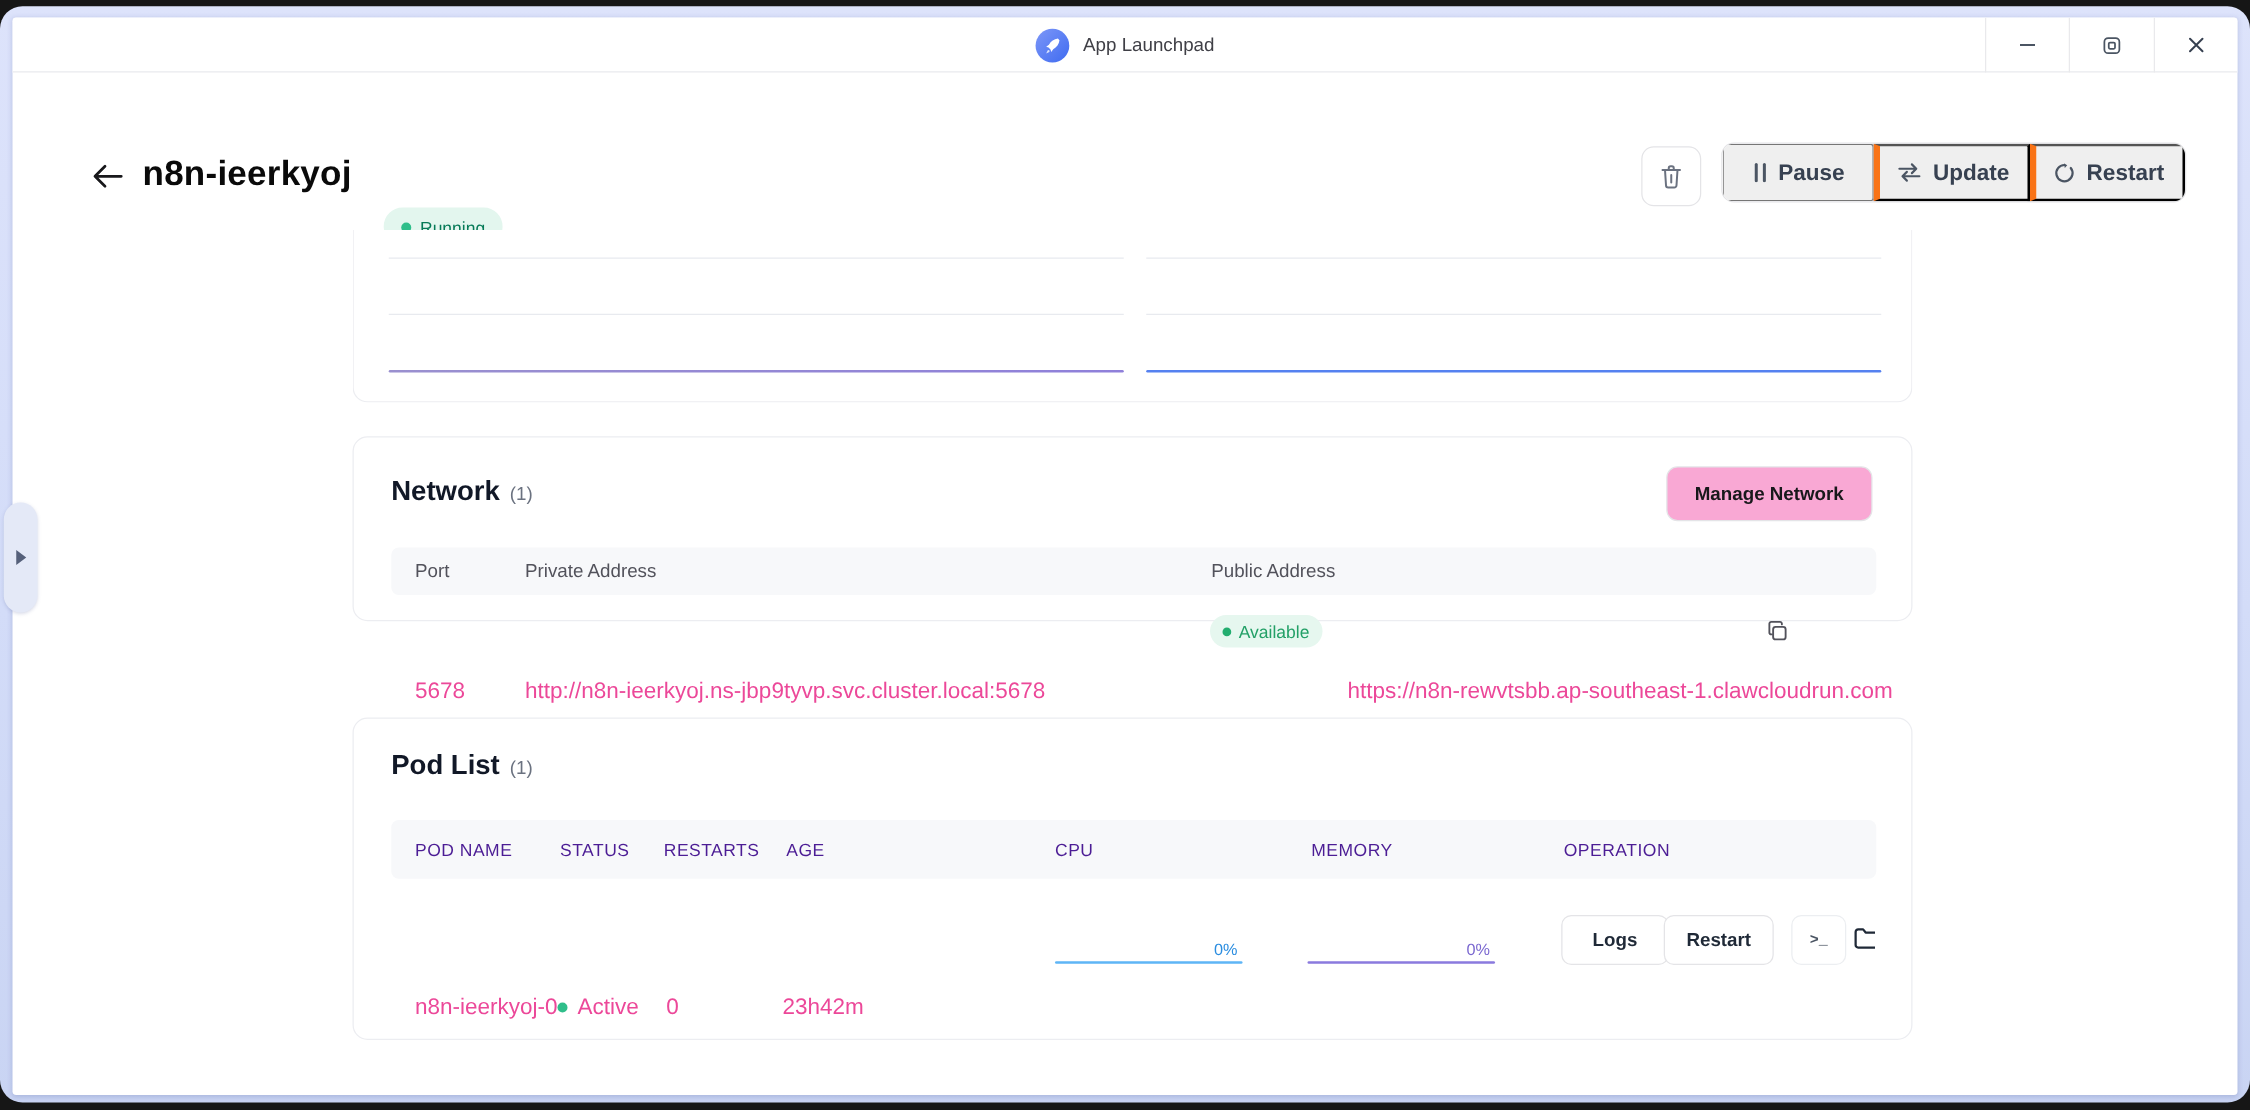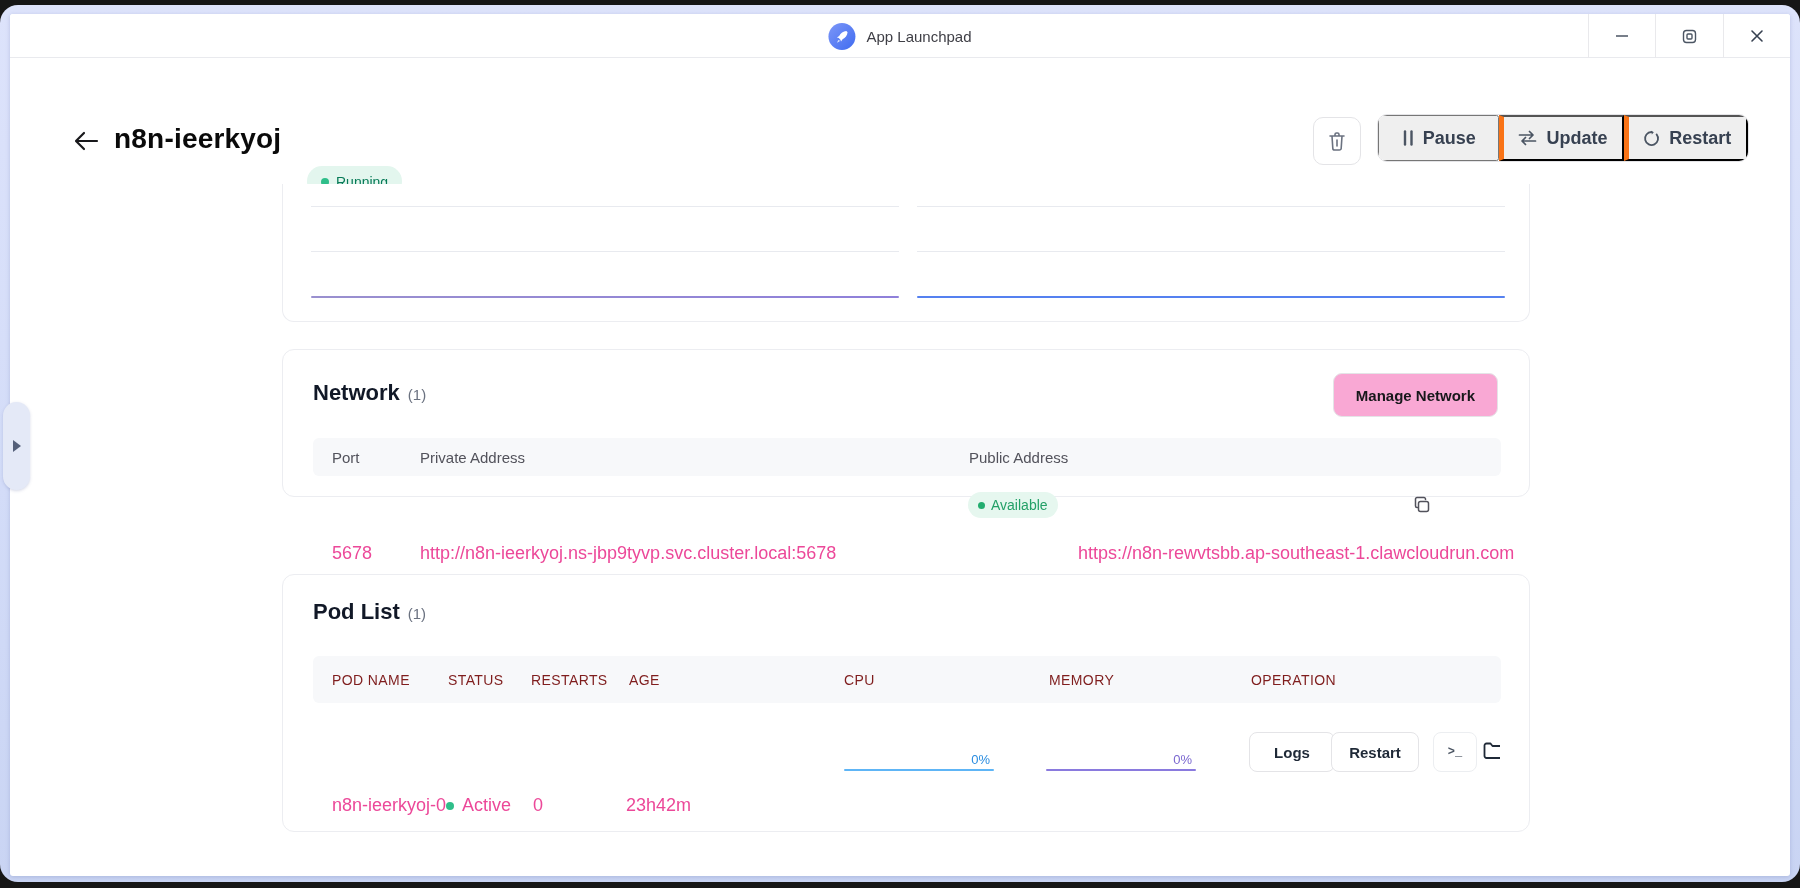--- a/index.html
+++ b/index.html
@@ -72,21 +72,21 @@
   .net-row .cell { top:50%; transform:translateY(-50%); }
   .avail-pill { position:absolute; left:655px; top:50%; transform:translateY(-50%); height:26px; border-radius:13px;
                 background:#e6f7ef; display:flex; align-items:center; gap:6px; padding:0 10px; }
   .avail-dot { width:7px; height:7px; border-radius:50%; background:#23ad6f; }
   .avail-text { font-size:14px; color:#23a067; }
   .copy-btn { position:absolute; left:1098px; top:50%; transform:translateY(-50%); width:22px; height:22px;
               display:flex; align-items:center; justify-content:center; }
 
   
   .pod-head { top:81px; height:47px; }
-  .pod-head .th { font-size:14px; color:#7f1d1d; letter-spacing:.4px; }
+  .pod-head .th { font-size:14px; color:#4c1d95; letter-spacing:.4px; }
   .pod-row { position:absolute; left:30px; right:28px; top:128px; height:95px; }
   .pod-row .cell { top:44px; }
   .status-dot { display:inline-block; width:8px; height:8px; border-radius:50%; background:#2fbe8a; margin-right:8px; vertical-align:1px; }
 
   .spark { position:absolute; width:150px; height:40px; top:28px; }
   .spark-cpu { left:531px; }
   .spark-mem { left:733px; }
   .spark-line { position:absolute; left:0; right:0; bottom:0; height:2px; border-radius:1px; }
   .spark-cpu .spark-line { background:#5eb5f6; }
   .spark-mem .spark-line { background:#8a7ade; }

